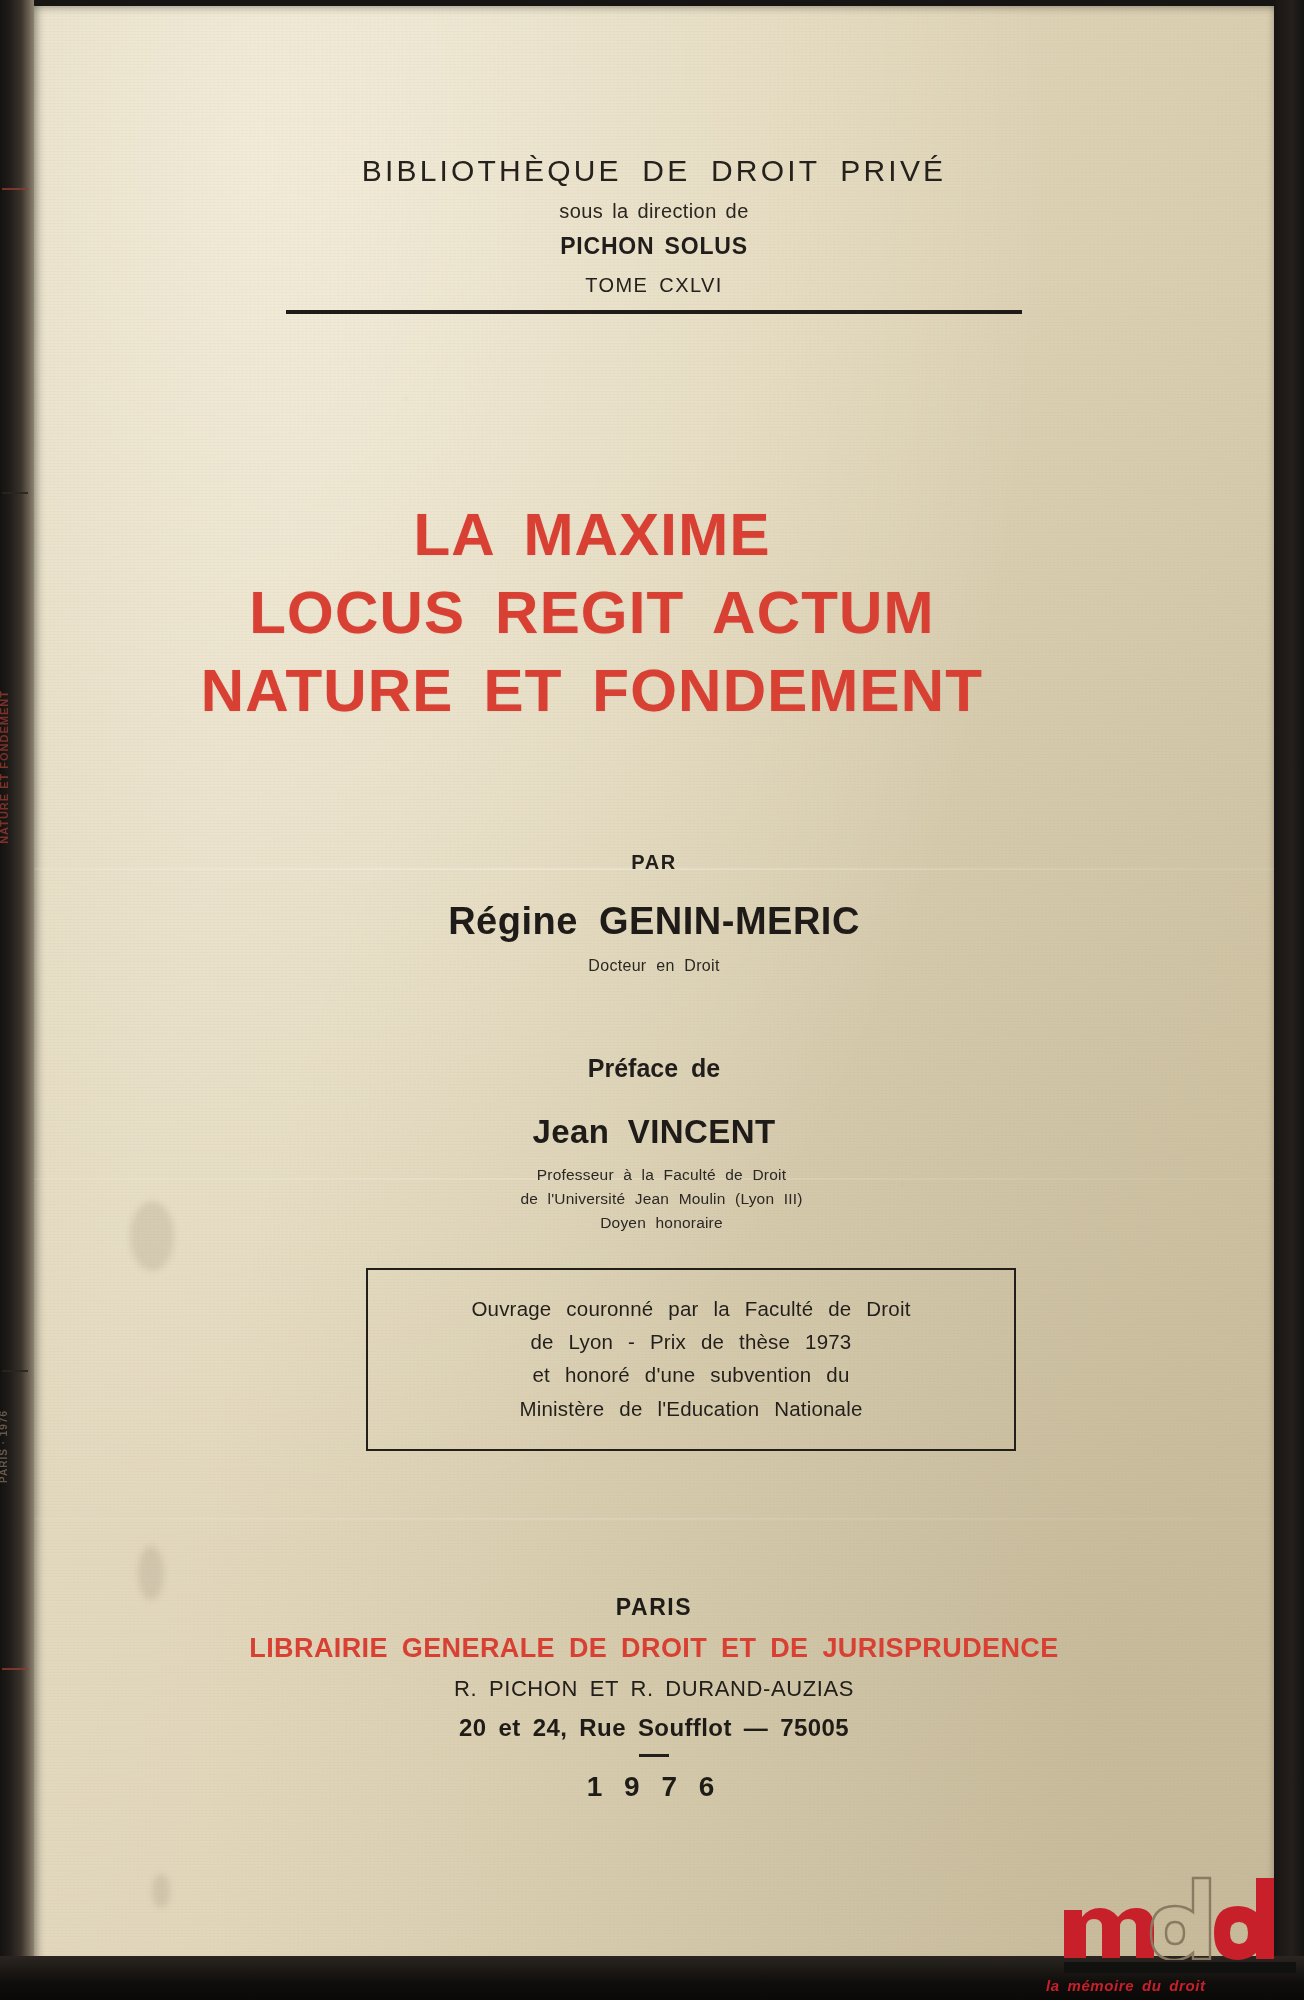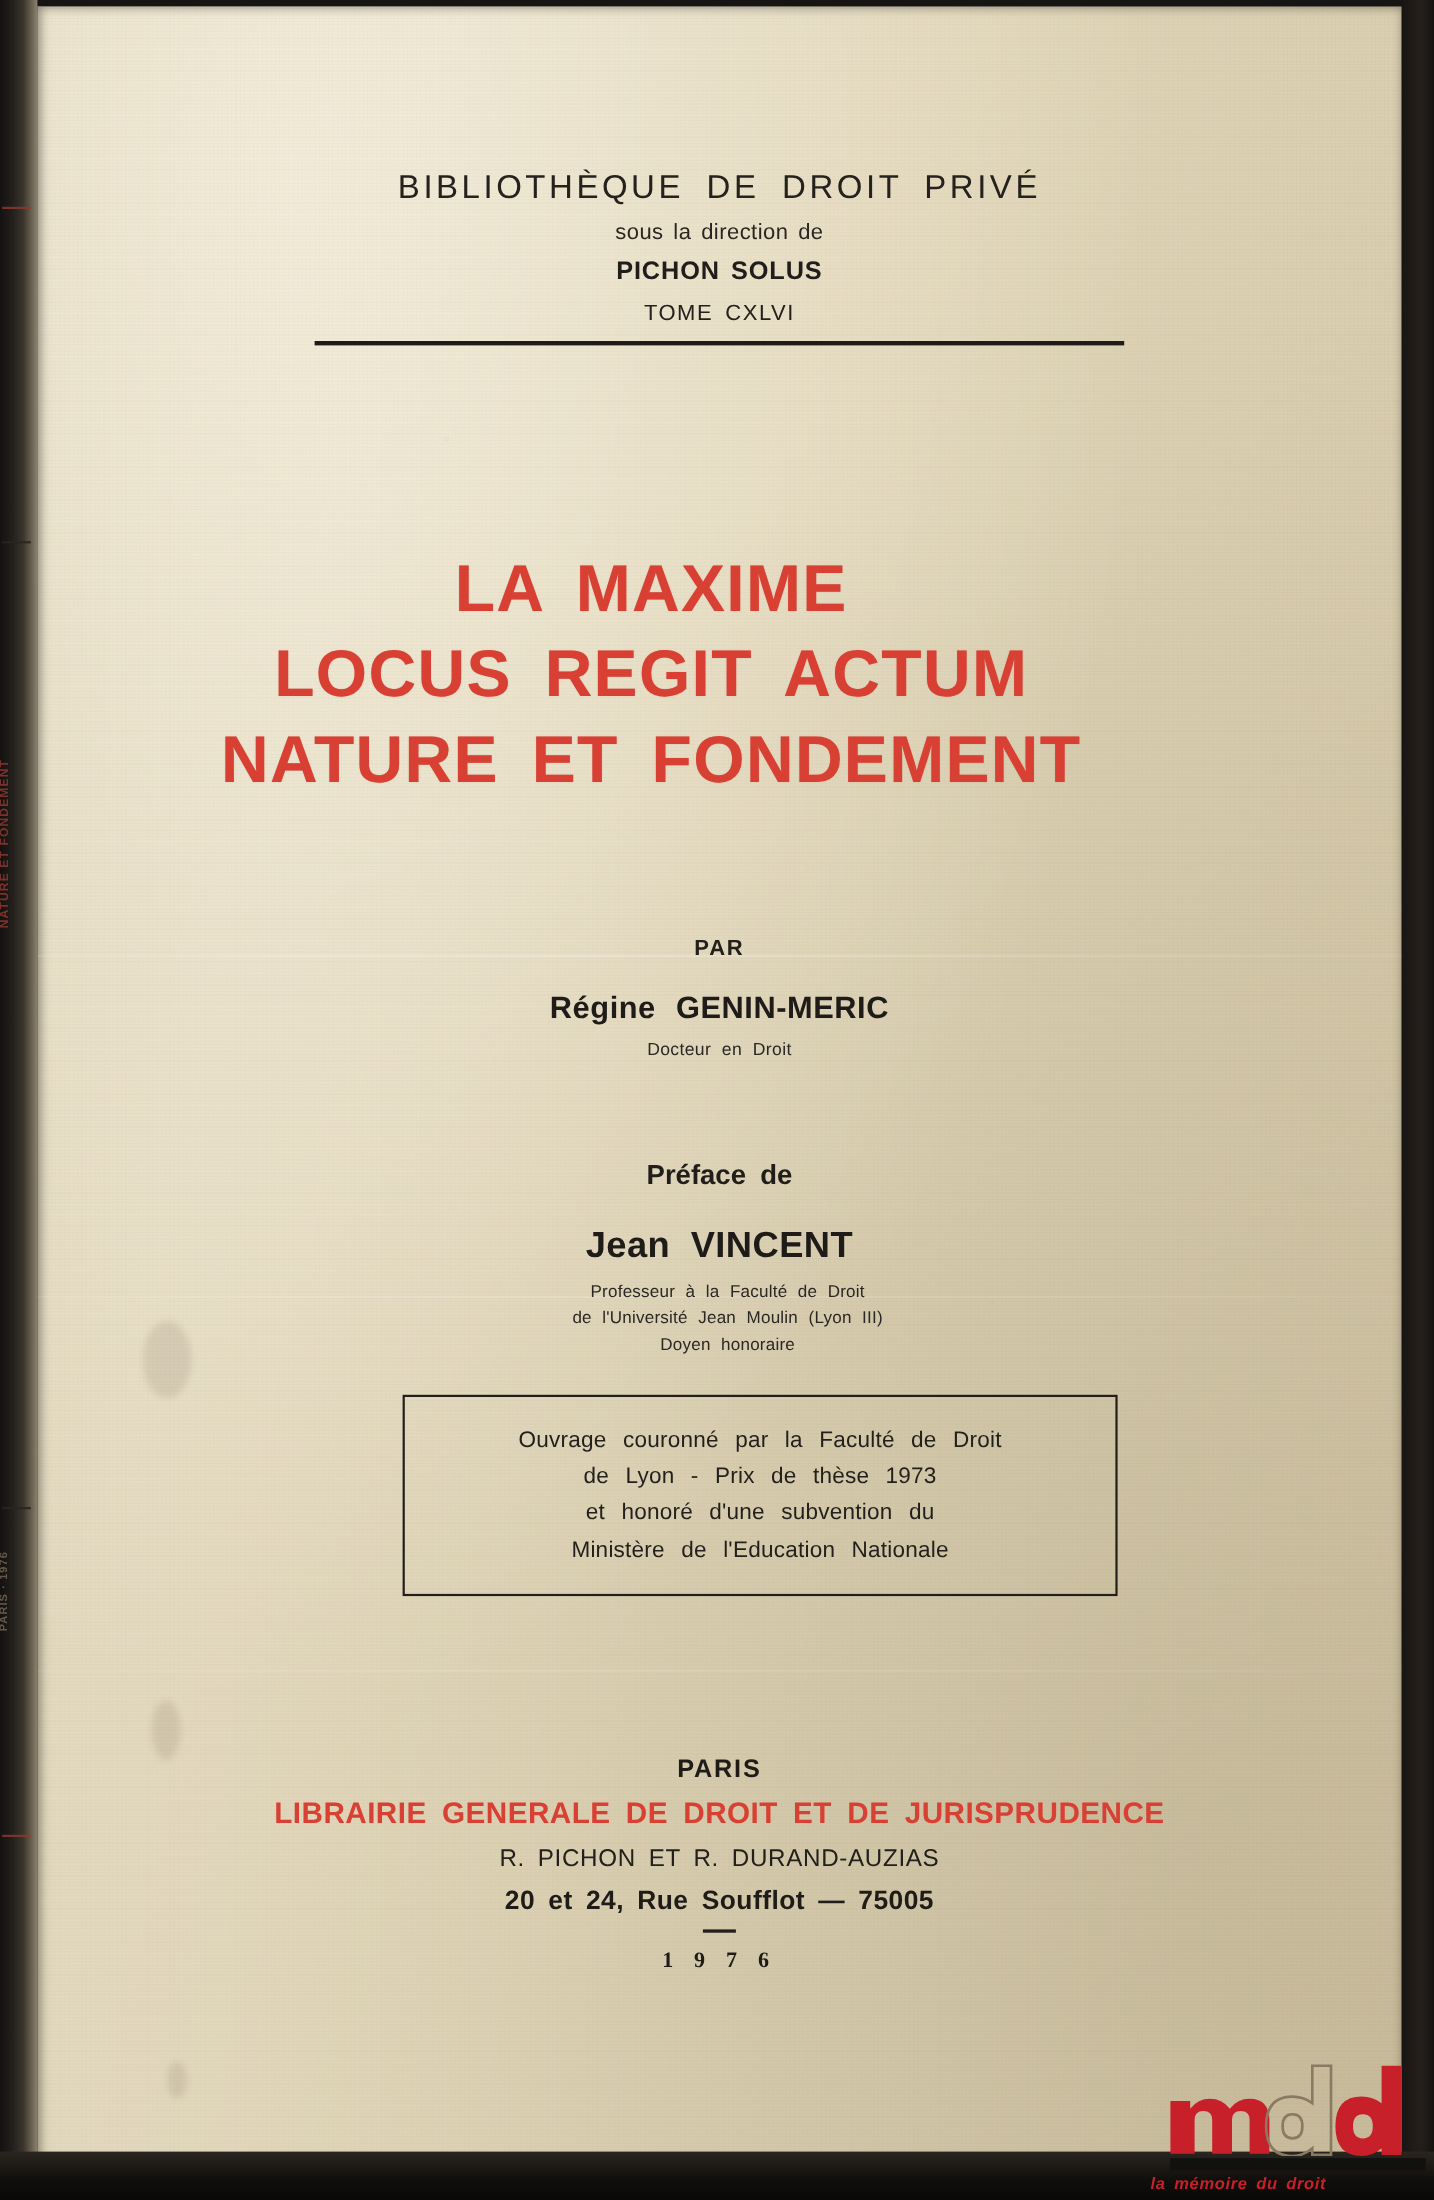--- a/index.html
+++ b/index.html
@@ -140,21 +140,21 @@
     text-shadow:0 0 1px rgba(180,50,40,.35);
   }
 
   
   .author-block{ position:absolute; left:0; width:1240px; top:845px; }
   .par{
     font-size:20px; font-weight:bold; color:#23201c; letter-spacing:1.6px;
   }
   .author-name{
     margin-top:26px;
-    font-size:28px; font-weight:bold; color:#1e1b18;
+    font-size:38px; font-weight:bold; color:#1e1b18;
     letter-spacing:.5px; word-spacing:10px;
   }
   .author-role{
     margin-top:14px;
     font-size:16px; color:#2b2723; letter-spacing:.3px; word-spacing:5px;
   }
 
   
   .preface-block{ position:absolute; left:0; width:1240px; top:1048px; }
   .preface-label{
@@ -202,21 +202,21 @@
   .pub-address{
     margin-top:12px;
     font-size:24px; font-weight:bold; color:#1f1c18; letter-spacing:.4px; word-spacing:5px;
   }
   .pub-dash{
     margin:12px auto 0 auto;
     width:30px; height:3px; background:#221e1a;
   }
   .pub-year{
     margin-top:14px;
-    font-size:20px; font-weight:bold; color:#1f1c18; letter-spacing:7px;font-family:Liberation Serif, serif;
+    font-size:28px; font-weight:bold; color:#1f1c18; letter-spacing:7px;
   }
 
   
   .mdd{
     position:absolute;
     right:8px; bottom:6px;
     width:250px;
     text-align:left;
   }
   .mdd-word{

